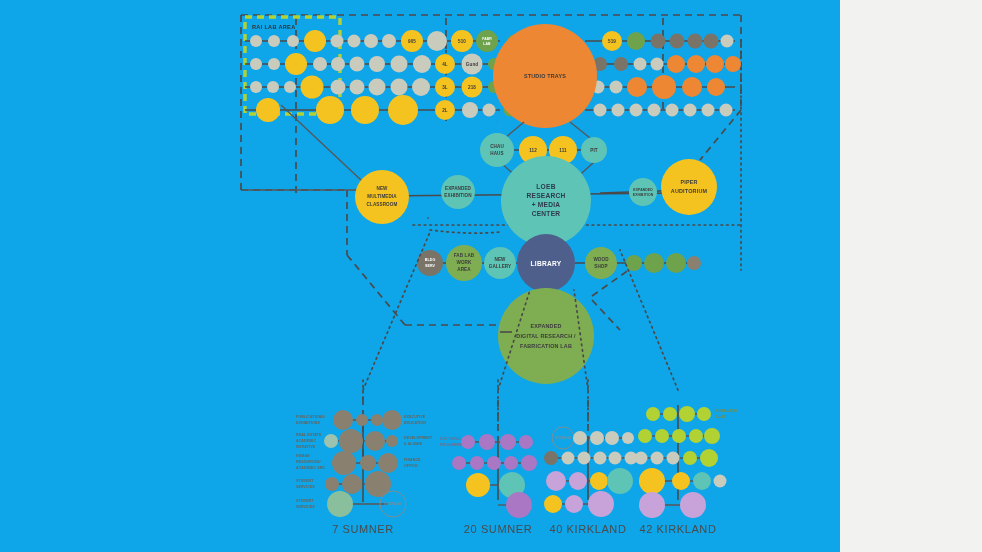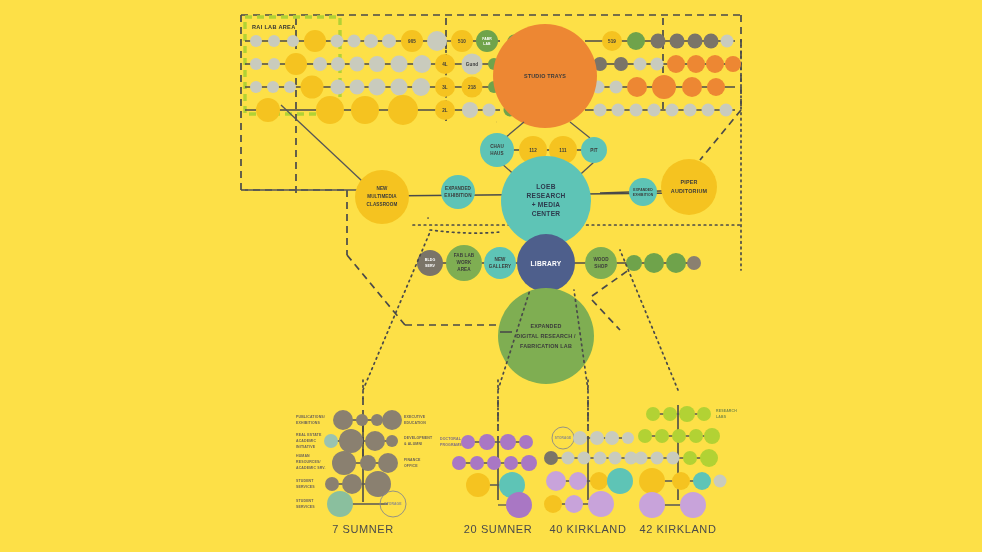--- a/index.html
+++ b/index.html
@@ -1,17 +1,17 @@
 <!DOCTYPE html>
 <html><head>
 <meta charset="utf-8">
 <style>
   html,body{margin:0;padding:0;background:#f2f2f0;}
   body{width:982px;height:552px;overflow:hidden;font-family:"Liberation Sans",sans-serif;}
-  #stage{position:relative;width:982px;height:552px;background:#fde047;text-align:right;}
+  #stage{position:relative;width:840px;height:552px;background:#0ea5e9;text-align:right;}
   svg#diagram{position:absolute;left:0;top:0;width:982px;height:552px;display:block;}
   text{font-family:"Liberation Sans",sans-serif;dominant-baseline:middle;text-anchor:middle;}
   .nodelabel{font-size:4.6px;font-weight:bold;fill:#3b3b3b;letter-spacing:.1px;}
   .nodelabel.lt{fill:#ffffff;}
   .biglabel{font-size:6.6px;font-weight:bold;fill:#2d3a4d;letter-spacing:.25px;}
   .biglabel.lt{fill:#ffffff;}
   .medlabel{font-size:5.4px;font-weight:bold;fill:#3b3b3b;letter-spacing:.2px;}
   .sidelabel{font-size:3.5px;font-weight:bold;fill:#6b6257;letter-spacing:.15px;text-anchor:start;}
   .grouplabel{font-size:11px;fill:#4a4a4a;letter-spacing:.6px;text-anchor:middle;}
   .boxlabel{font-size:5.6px;font-weight:bold;fill:#333;letter-spacing:.3px;text-anchor:start;}

